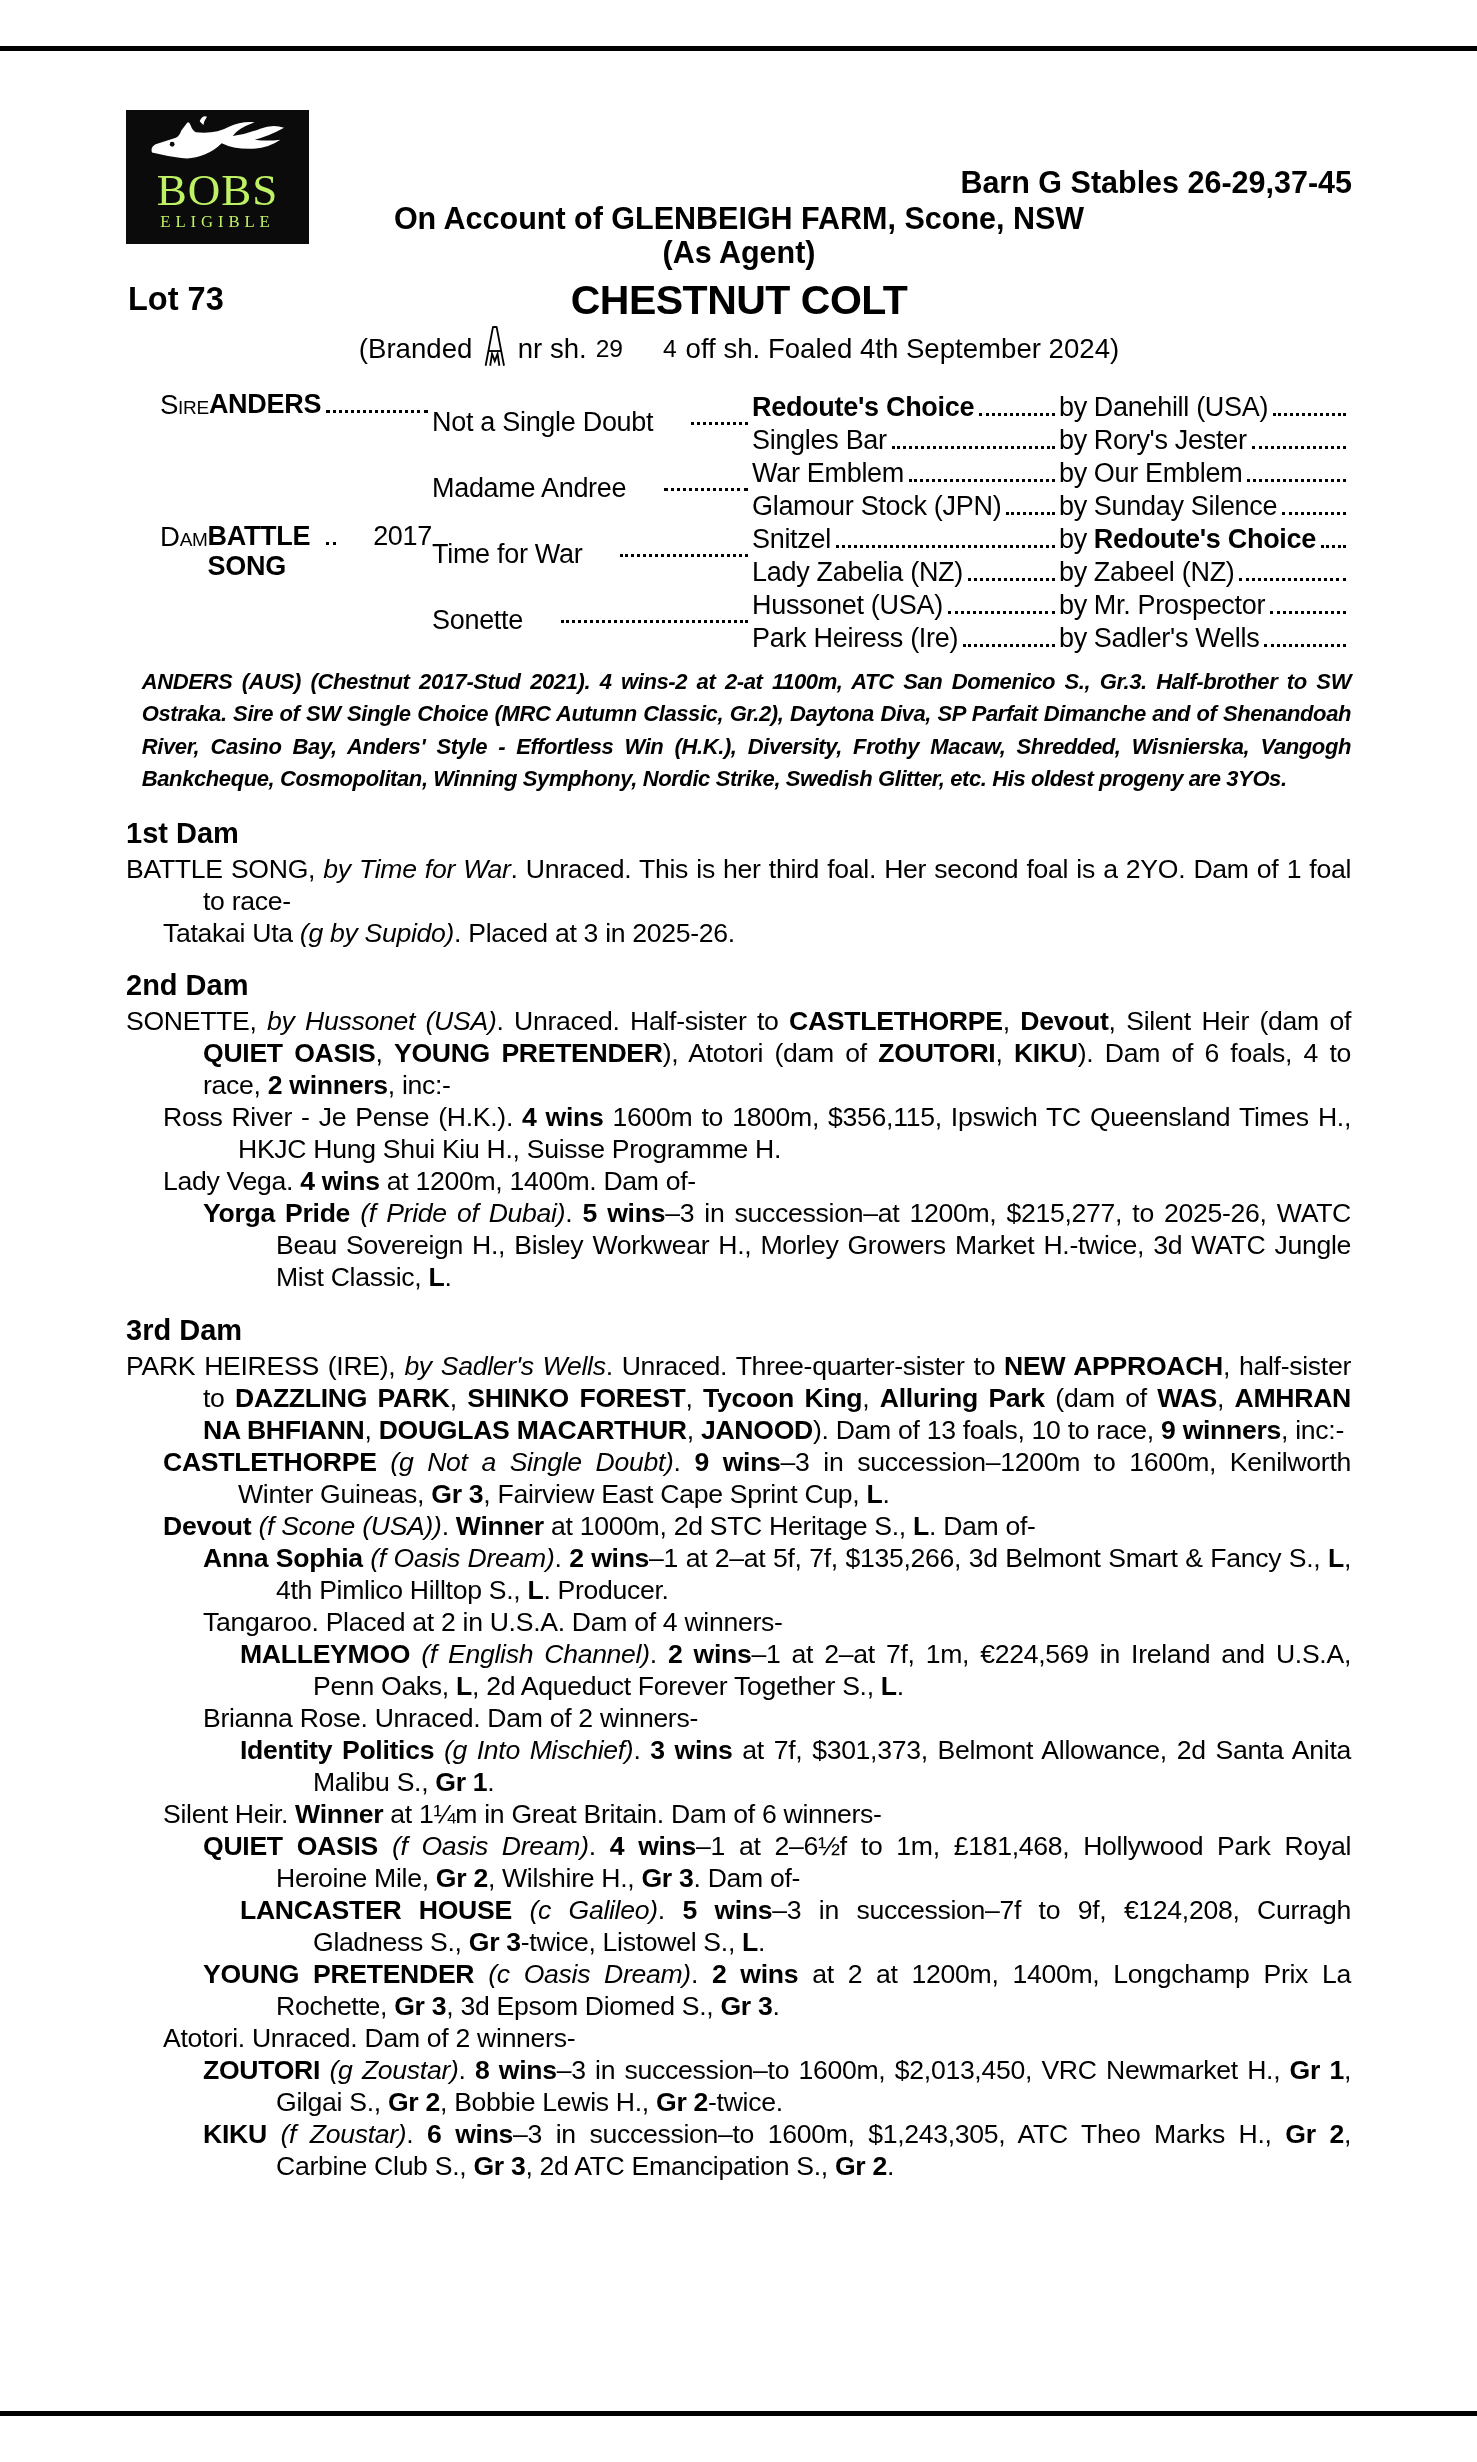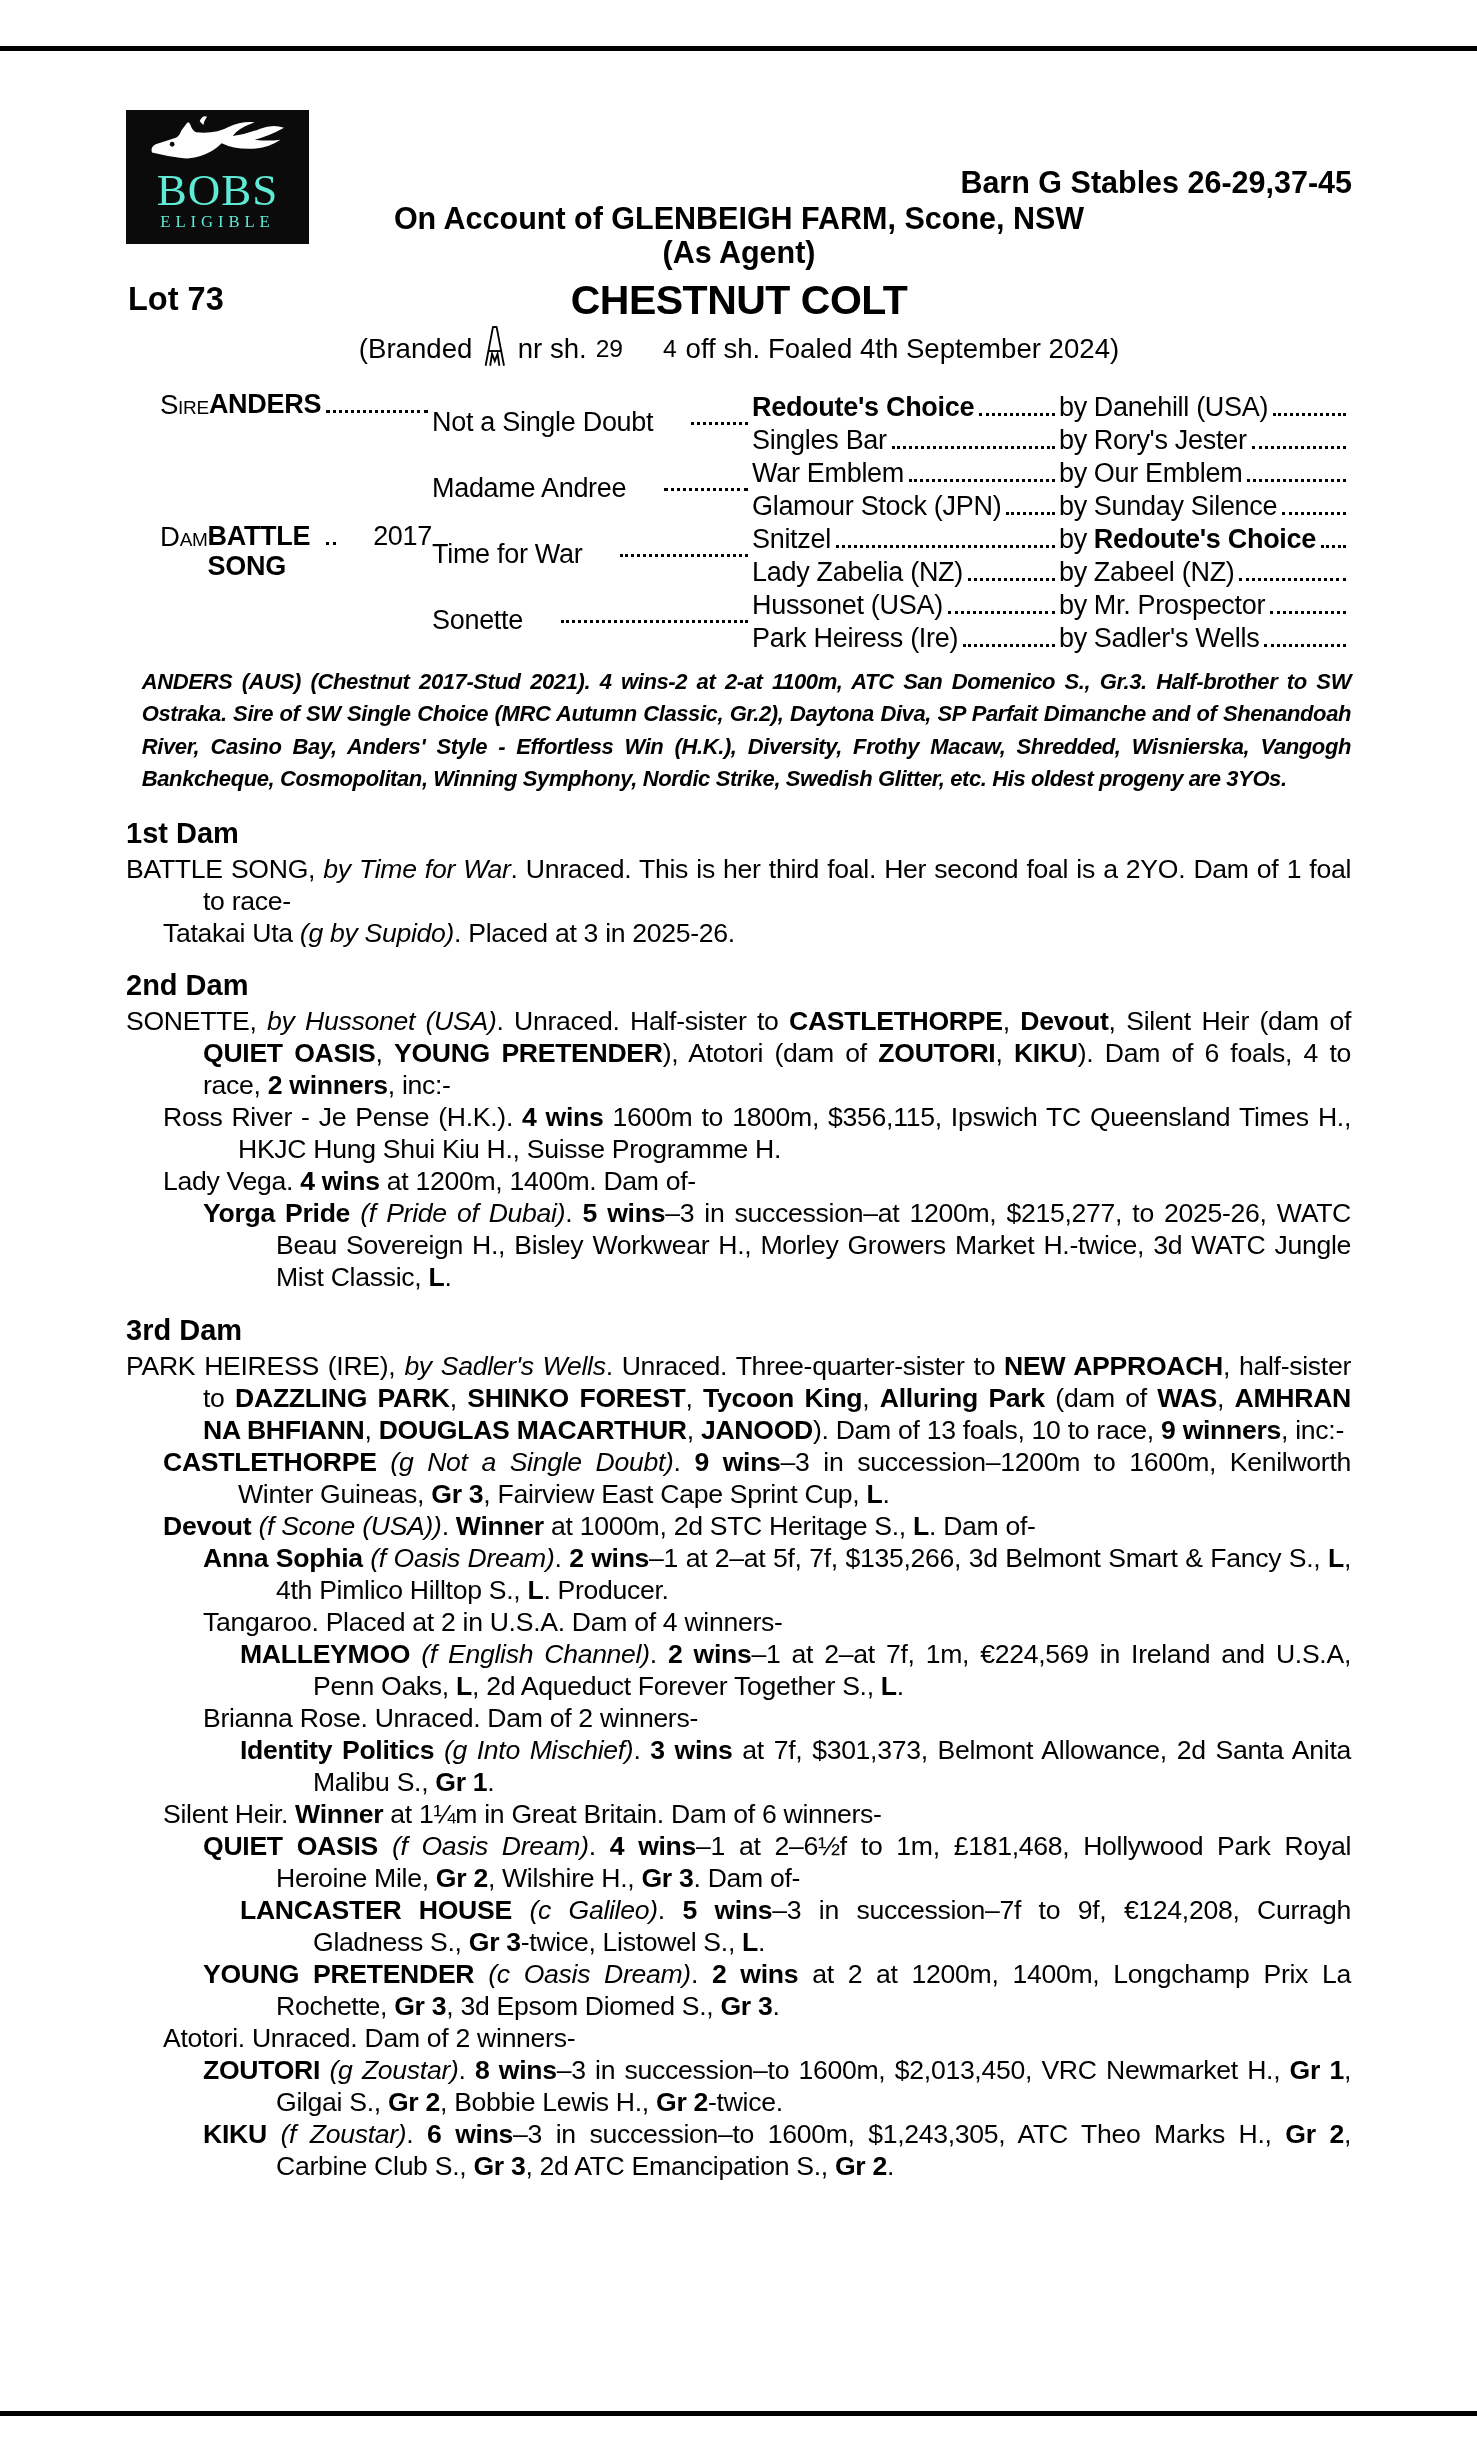--- a/index.html
+++ b/index.html
@@ -6,21 +6,21 @@
   html,body { background:#ffffff; }
   body { font-family:"Liberation Sans", sans-serif; color:#000; }
   .page { position:relative; width:1478px; height:2463px; background:#fff; overflow:hidden; }
 
   .rule { position:absolute; left:0; width:1478px; height:4.9px; background:#000; }
   .rule.top { top:46px; }
   .rule.bottom { top:2411px; }
 
   
   .logo { position:absolute; left:126px; top:110px; width:183px; height:134px;
-          background:#0b0b0b; color:#5eead4; text-align:center; padding-top:3.9px; }
+          background:#0b0b0b; color:#bef264; text-align:center; padding-top:3.9px; }
   .logo svg { display:block; margin:0 auto; }
   .logo-bobs { font-family:"Liberation Serif", serif; font-size:45px; line-height:43px; letter-spacing:1px; }
   .logo-eligible { font-family:"Liberation Serif", serif; font-size:16.7px; line-height:19.7px; letter-spacing:4.9px; }
 
   
   .barn-line { position:absolute; top:165px; right:126px; font-weight:bold; font-size:30.5px; }
   .account-line { position:absolute; top:201px; left:0; width:100%; text-align:center; font-weight:bold; font-size:30.5px; }
   .agent-line { position:absolute; top:235px; left:0; width:100%; text-align:center; font-weight:bold; font-size:30.5px; }
   .lot-row { position:absolute; top:277px; left:0; width:100%; height:45px; }
   .lot-number { position:absolute; left:128px; top:3.9px; font-weight:bold; font-size:32.5px; }

